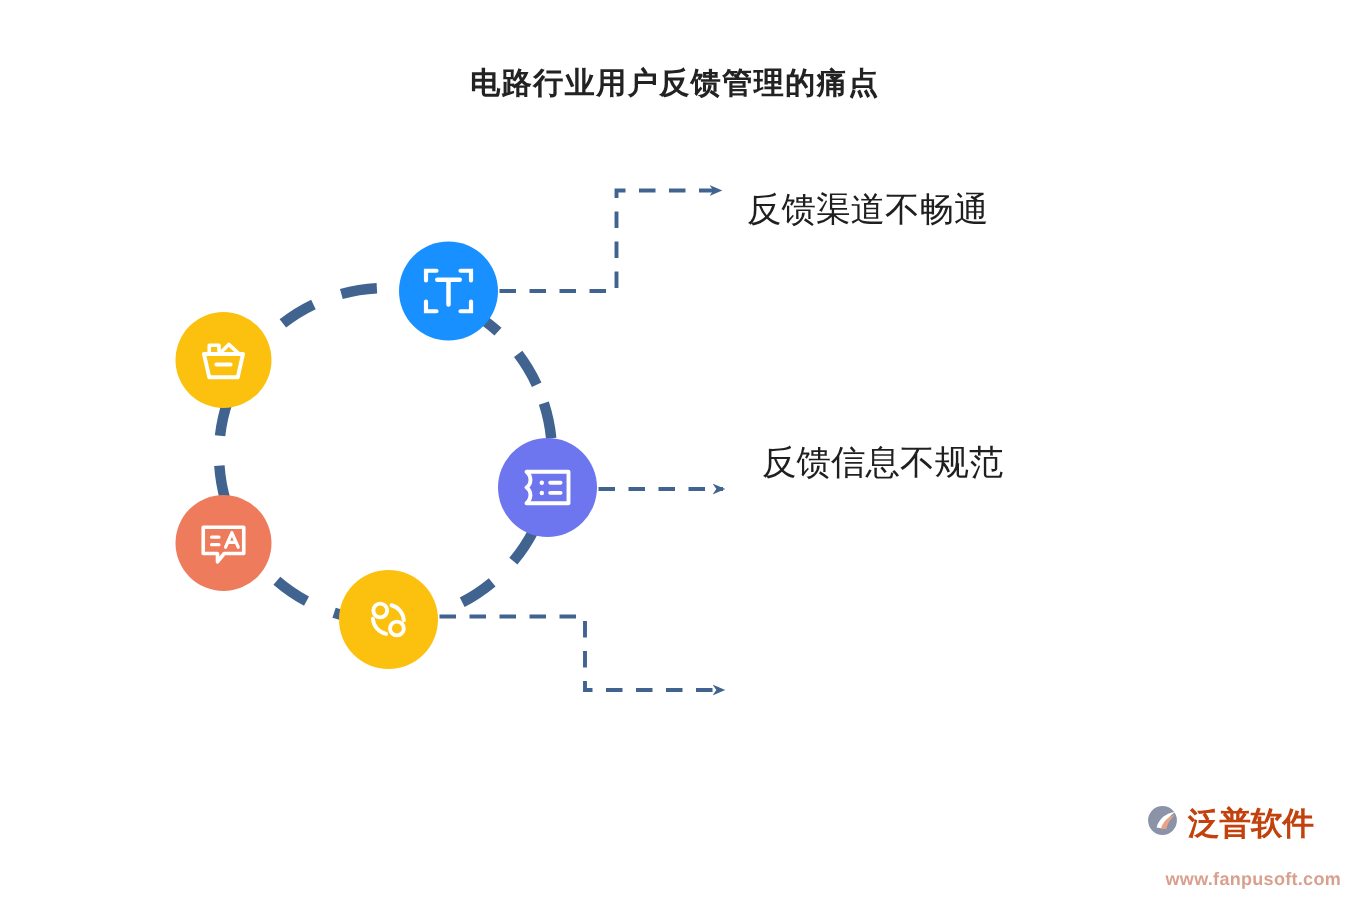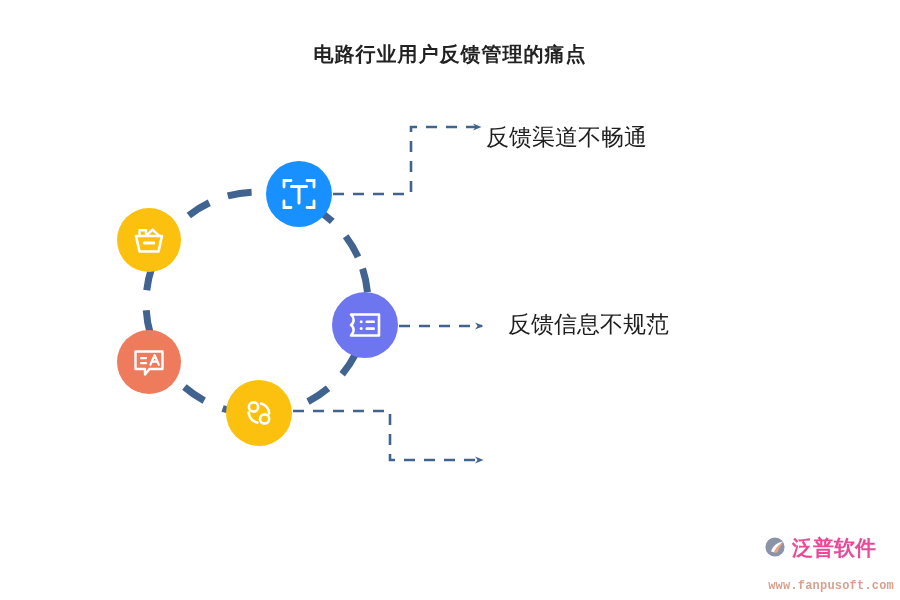--- a/index.html
+++ b/index.html
@@ -13,21 +13,20 @@
     background: #ffffff;
     font-family: "Liberation Sans", "DejaVu Sans", sans-serif;
     overflow: hidden;
     position: relative;
   }
   #stage {
     position: relative;
     width: 748px;
     height: 600px;
     background: #ffffff;
-    font-family: Liberation Mono, monospace;
   }
 
   
   .page-title {
     position: absolute;
     left: 0;
     top: 42px;
     width: 900px;
     text-align: center;
     font-size: 20px;
@@ -77,21 +76,21 @@
     height: 52px;
   }
   .wm-row {
     display: flex;
     align-items: center;
     gap: 4px;
   }
   .wm-text {
     font-size: 21px;
     font-weight: bold;
-    color: #ec4899;
+    color: #c2410c;
     letter-spacing: 0px;
     line-height: 24px;
   }
   .wm-url {
     font-size: 12px;
     font-weight: bold;
     color: #d9a08d;
     letter-spacing: 0.2px;
     margin-top: 14px;
     text-align: right;
@@ -173,23 +172,23 @@
     <span>
       <svg width="38" height="38" viewBox="0 0 38 38">
         <path d="M5.5 8.5 L32.5 8.5 L32.5 26 L19.5 26 L15 31.5 L15 26 L5.5 26 Z" fill="none" stroke="#ffffff" stroke-width="2.4" stroke-linejoin="round"></path>
         <rect x="10" y="14" width="7" height="2.2" rx="1" fill="#ffffff"></rect>
         <rect x="10" y="19" width="7" height="2.2" rx="1" fill="#ffffff"></rect>
         <path d="M20.4 21.8 L24.6 12.2 L28.8 21.8 M21.9 18.6 L27.3 18.6" fill="none" stroke="#ffffff" stroke-width="2.2" stroke-linecap="round" stroke-linejoin="round"></path>
       </svg>
     </span>
   </div>
 
-  <div class="callout-label" style="left:486px; top:123px;">反馈渠道不畅通</div>
-
-  <div class="callout-label" style="left:508px; top:310px;">反馈信息不规范</div>
+  <div class="callout-label" style="left:498px; top:123px;">反馈渠道不畅通</div>
+
+  <div class="callout-label" style="left:508px; top:292px;">反馈信息不规范</div>
 
 
   <div id="watermark">
     <div class="wm-row">
       <span>
         <svg width="26" height="26" viewBox="0 0 26 26">
           <path d="M3.4 13 A 9.6 9.6 0 0 1 13 3.4 A 9.6 9.6 0 0 1 22.6 13
                    A 9.6 9.6 0 0 1 13 22.6 A 9.6 9.6 0 0 1 3.4 13 Z" fill="#8a93a8"></path>
           <path d="M9 17.6 C 11 11.4 15.4 8.2 21.4 7.4
                    C 17.2 10.4 14.6 13.8 13.4 18.4 Z" fill="#ffffff"></path>

